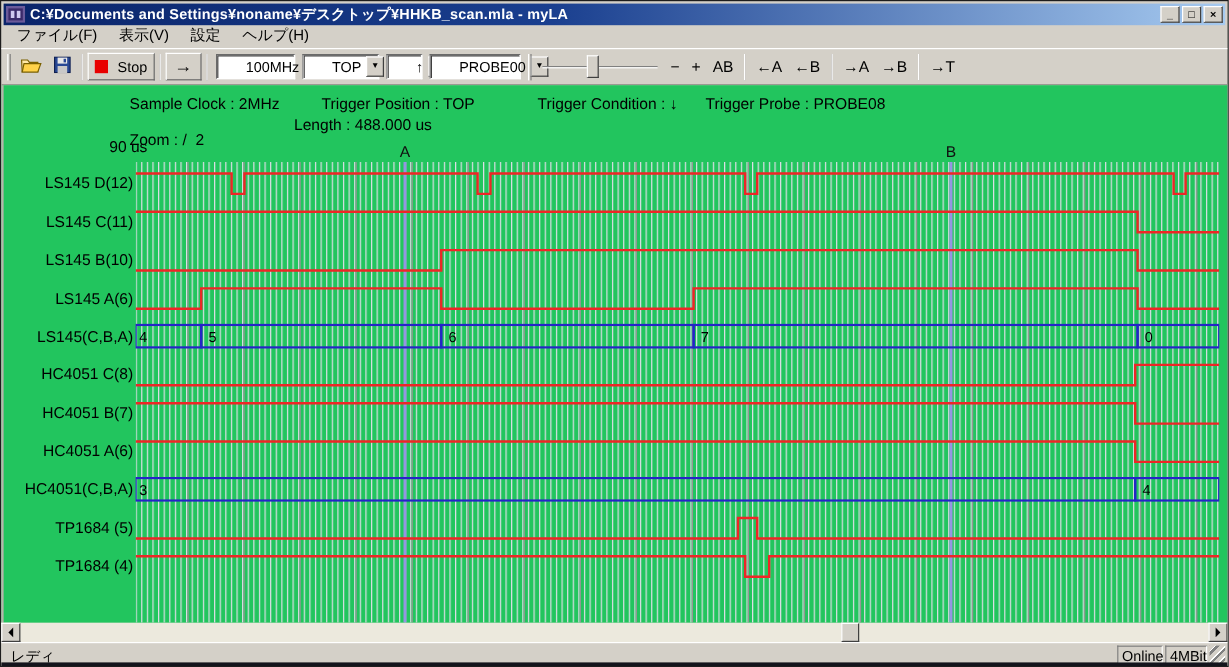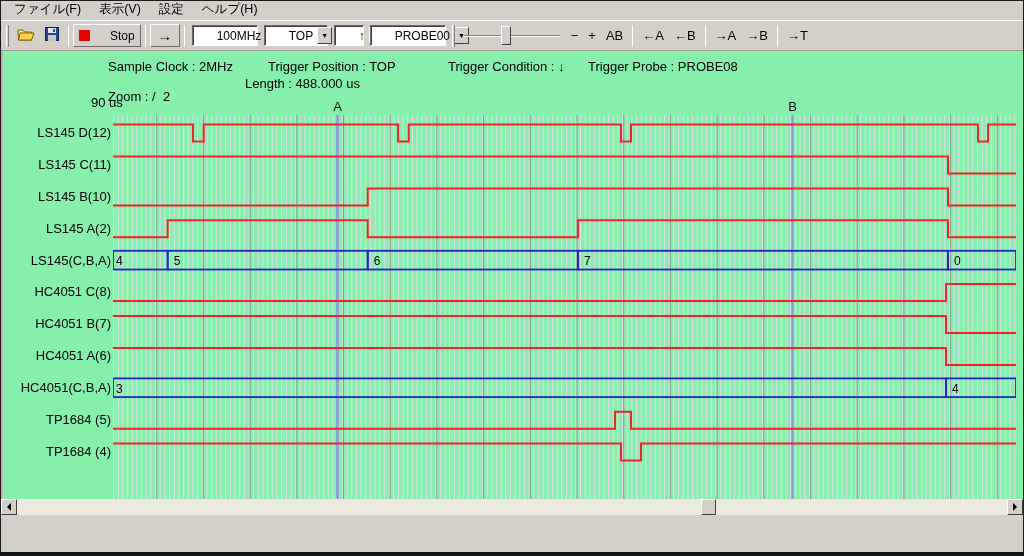--- a/index.html
+++ b/index.html
@@ -29,37 +29,37 @@
   .menu-item{padding:2px 9px;white-space:pre;}
   
   .toolbar{
     height:31px;display:flex;align-items:center;padding:0 2px;
     border-top:1px solid #fff;border-bottom:1px solid #9a9a92;
   }
   .grip{width:3px;height:22px;border-left:1px solid #fff;border-right:1px solid #808080;margin:0 3px;}
   .sep{width:1px;height:22px;background:#808080;border-right:1px solid #fff;margin:0 4px;}
   .tbtn{display:flex;align-items:center;justify-content:center;height:23px;
     background:#d4d0c8;border:1px solid;border-color:#fff #6a6a6a #6a6a6a #fff;padding:0 5px;
-    font-size:12px;font-family:"Liberation Sans",sans-serif;gap:20px;}
+    font-size:12px;font-family:"Liberation Sans",sans-serif;gap:8px;}
   .tbtn.flat{border-color:transparent;background:transparent;font-size:13px;padding:0 4px;}
   .stop-square{width:11px;height:11px;background:#e80000;display:inline-block;flex:none;}
   .run-arrow{font-size:15px;line-height:1;}
   .combo{display:flex;align-items:center;height:21px;background:#fff;margin:0 3px;
     border:1px solid;border-color:#6a6a6a #fff #fff #6a6a6a;box-shadow:inset 1px 1px 0 #404040;}
   .combo-text{font-size:12px;padding:0 4px;flex:1;white-space:nowrap;margin-left:20px;}
   .combo-btn{width:15px;height:17px;margin-right:1px;background:#d4d0c8;flex:none;
     border:1px solid;border-color:#fff #404040 #404040 #fff;
     font-size:7px;line-height:15px;text-align:center;padding:0;color:#000;}
   .slider{position:relative;width:96px;height:22px;margin:0 6px;flex:none;}
   .slider-track{position:absolute;left:0;right:0;top:10px;height:2px;
     border-top:1px solid #808080;border-bottom:1px solid #fff;}
   .slider-thumb{position:absolute;top:1px;width:10px;height:19px;background:#d4d0c8;
     border:1px solid;border-color:#fff #404040 #404040 #fff;}
   
-  .content{position:relative;height:448px;background:#86efac;overflow:hidden;
+  .content{position:relative;height:448px;background:#22c55e;overflow:hidden;
     border-left:2px solid #b8b4ac;}
   .info span{position:absolute;font-size:13px;white-space:pre;}
   .time-label{position:absolute;left:88px;top:44px;font-size:13px;}
   .ch-label{position:absolute;left:8px;width:100px;height:16px;font-size:13px;white-space:nowrap;text-align:right;}
   .plot{position:absolute;left:110px;top:44px;}
   svg text{font-family:"Liberation Sans",sans-serif;}
   
   .hscroll{position:relative;height:16px;background:#ece9dd;display:flex;}
   .sb-btn{width:16px;height:16px;background:#d4d0c8;flex:none;padding:0;
     border:1px solid;border-color:#fff #404040 #404040 #fff;
@@ -75,20 +75,36 @@
   .status-left{flex:1;padding:1px 6px;}
   .status-panel{width:38px;padding:1px 3px;border:1px solid;border-color:#808080 #fff #fff #808080;}
   .size-grip{width:13px;background:
     repeating-linear-gradient(135deg,transparent 0 3px,#fff 3px 4px,#808080 4px 6px);}
 </style>
 </head>
 <body>
 
 <div class="window">
 
+  <div class="titlebar">
+    <span class="app-icon">
+      <svg width="16" height="14" viewBox="0 0 16 14">
+        <rect x="0" y="0" width="16" height="14" fill="#6a5a9a"></rect>
+        <rect x="2" y="2" width="12" height="10" fill="#3a2a6a"></rect>
+        <rect x="4" y="4" width="3" height="6" fill="#cfc8ef"></rect>
+        <rect x="9" y="4" width="3" height="6" fill="#cfc8ef"></rect>
+      </svg>
+    </span>
+    <span class="title-text">C:¥Documents and Settings¥noname¥デスクトップ¥HHKB_scan.mla - myLA</span>
+    <span class="win-btns">
+      <button class="wbtn">_</button>
+      <button class="wbtn">□</button>
+      <button class="wbtn">×</button>
+    </span>
+  </div>
 
   <div class="menubar">
     <span class="menu-item">ファイル(F)</span>
     <span class="menu-item">表示(V)</span>
     <span class="menu-item">設定</span>
     <span class="menu-item">ヘルプ(H)</span>
   </div>
 
   <div class="toolbar">
     <span class="grip"></span>
@@ -161,21 +177,21 @@
       <span style="left:445px;top:8px">Trigger Condition : ↓</span>
       <span style="left:585px;top:8px">Trigger Probe : PROBE08</span>
       <span style="left:105px;top:38px">Zoom : /  2</span>
       <span style="left:242px;top:25px">Length : 488.000 us</span>
     </div>
     <div class="time-label">90 us</div>
     <div id="label-col">
         <div class="ch-label" style="top: 73.9px;">LS145 D(12)</div>
         <div class="ch-label" style="top: 105.8px;">LS145 C(11)</div>
         <div class="ch-label" style="top: 137.7px;">LS145 B(10)</div>
-        <div class="ch-label" style="top: 169.6px;">LS145 A(2)</div>
+        <div class="ch-label" style="top: 169.6px;">LS145 A(6)</div>
         <div class="ch-label" style="top: 201.5px;">LS145(C,B,A)</div>
         <div class="ch-label" style="top: 233.4px;">HC4051 C(8)</div>
         <div class="ch-label" style="top: 265.3px;">HC4051 B(7)</div>
         <div class="ch-label" style="top: 297.2px;">HC4051 A(6)</div>
         <div class="ch-label" style="top: 329.1px;">HC4051(C,B,A)</div>
         <div class="ch-label" style="top: 361px;">TP1684 (5)</div>
         <div class="ch-label" style="top: 392.9px;">TP1684 (4)</div>
       </div>
     <svg id="plot" class="plot" width="903" height="404">
         <defs>
@@ -236,15 +252,21 @@
   <div class="hscroll">
     <button class="sb-btn">
         <span class="tri-left"></span>
       </button>
     <span class="sb-thumb"></span>
     <button class="sb-btn right">
         <span class="tri-right"></span>
       </button>
   </div>
 
+  <div class="statusbar">
+    <span class="status-left">レディ</span>
+    <span class="status-panel">Online</span>
+    <span class="status-panel" style="width:35px">4MBit</span>
+    <span class="size-grip"></span>
+  </div>
 
   <div class="bottom-edge"></div>
 </div>
 
 </body></html>

